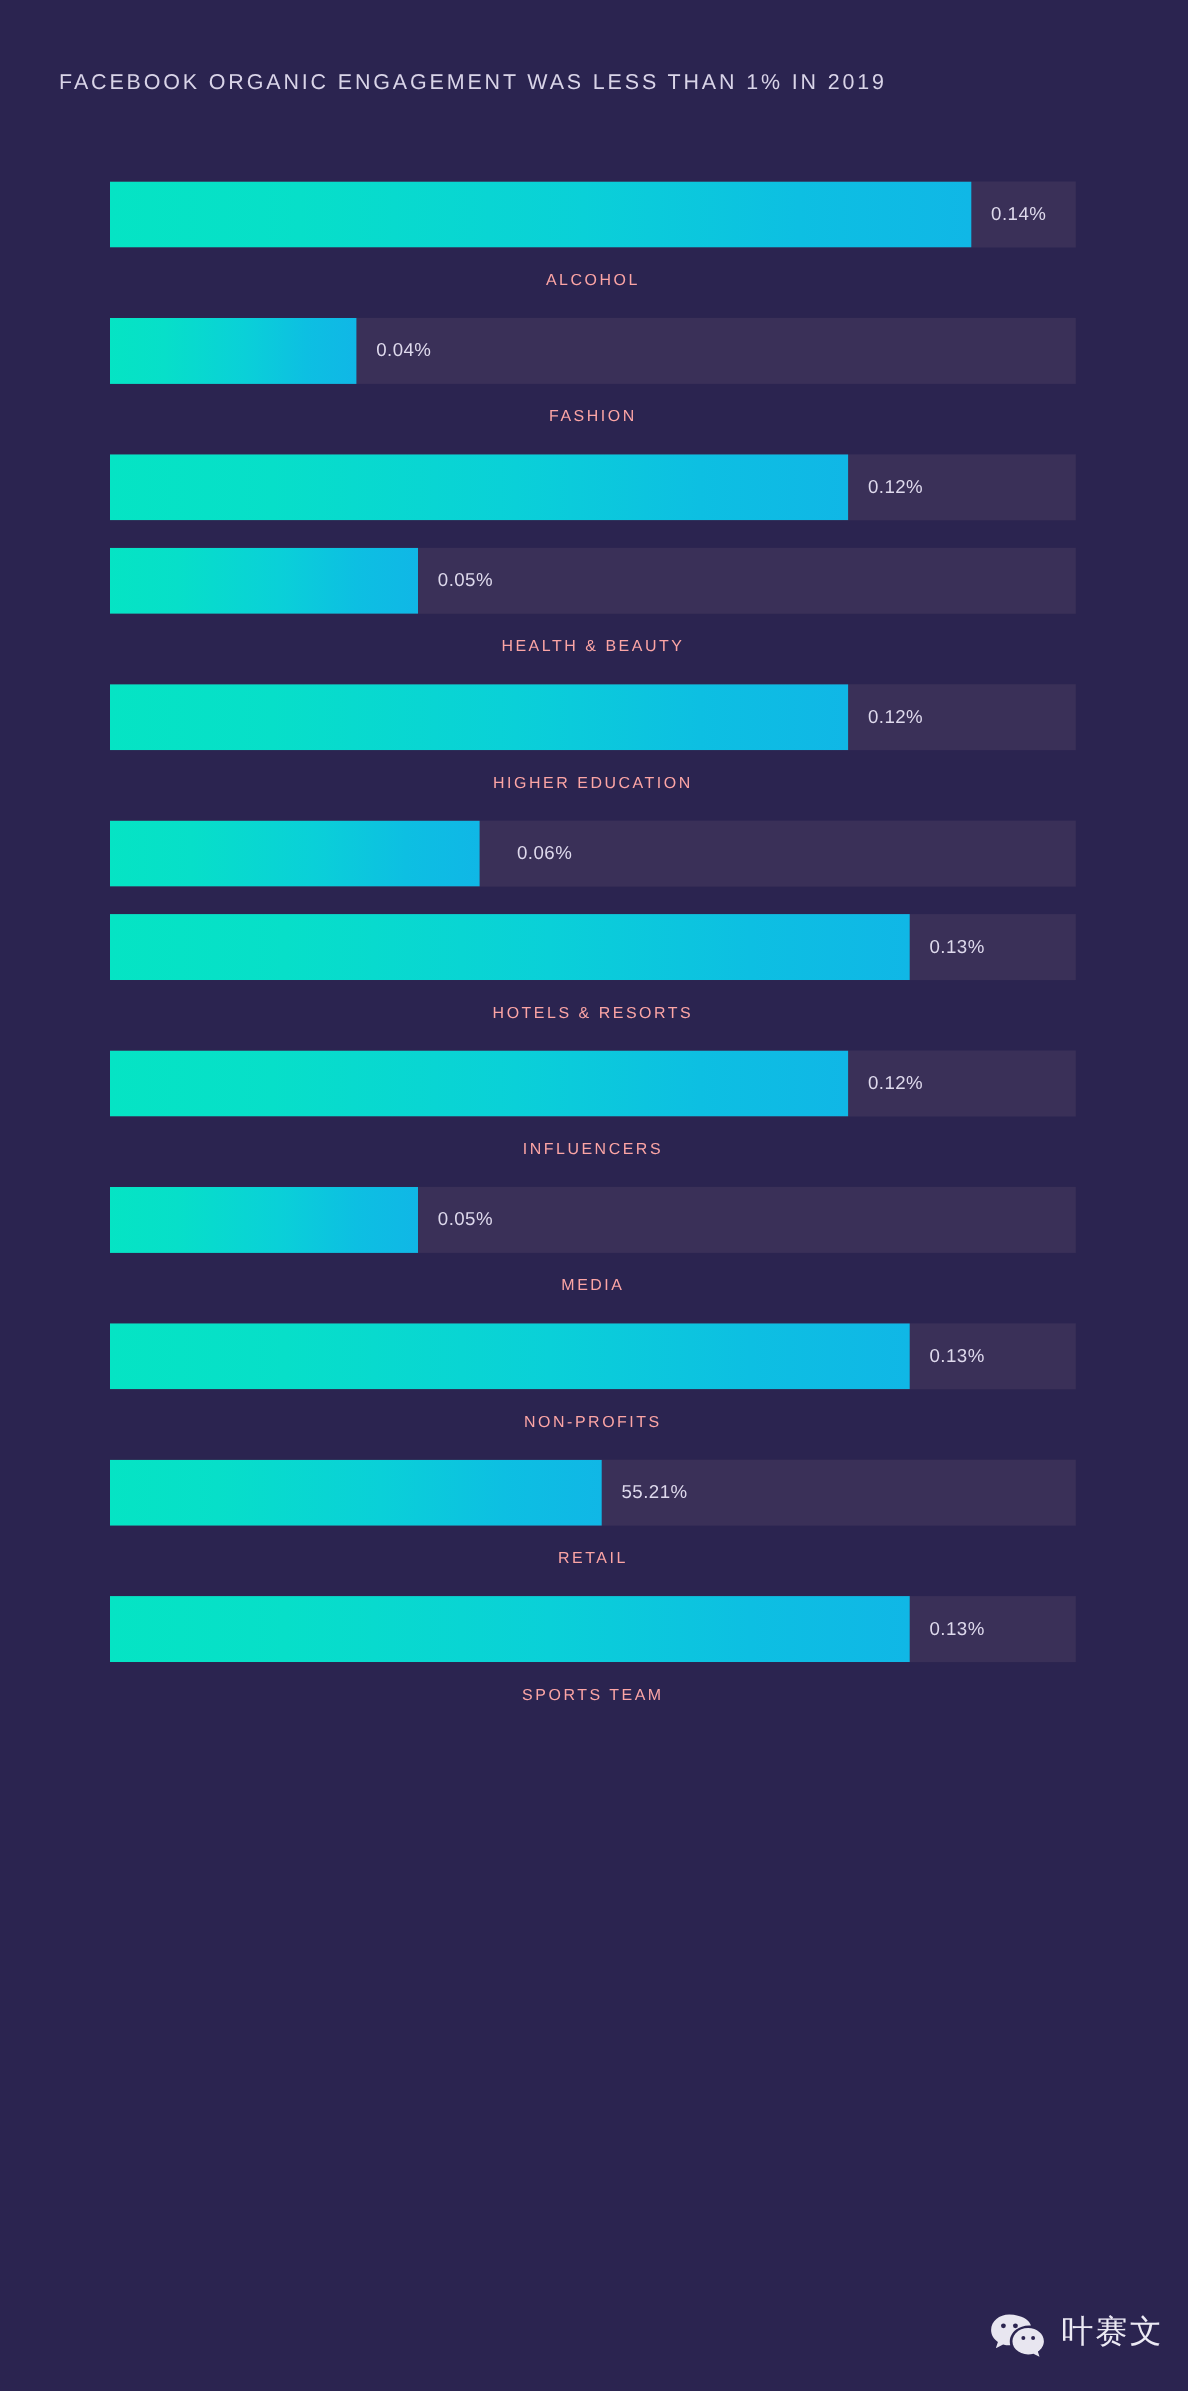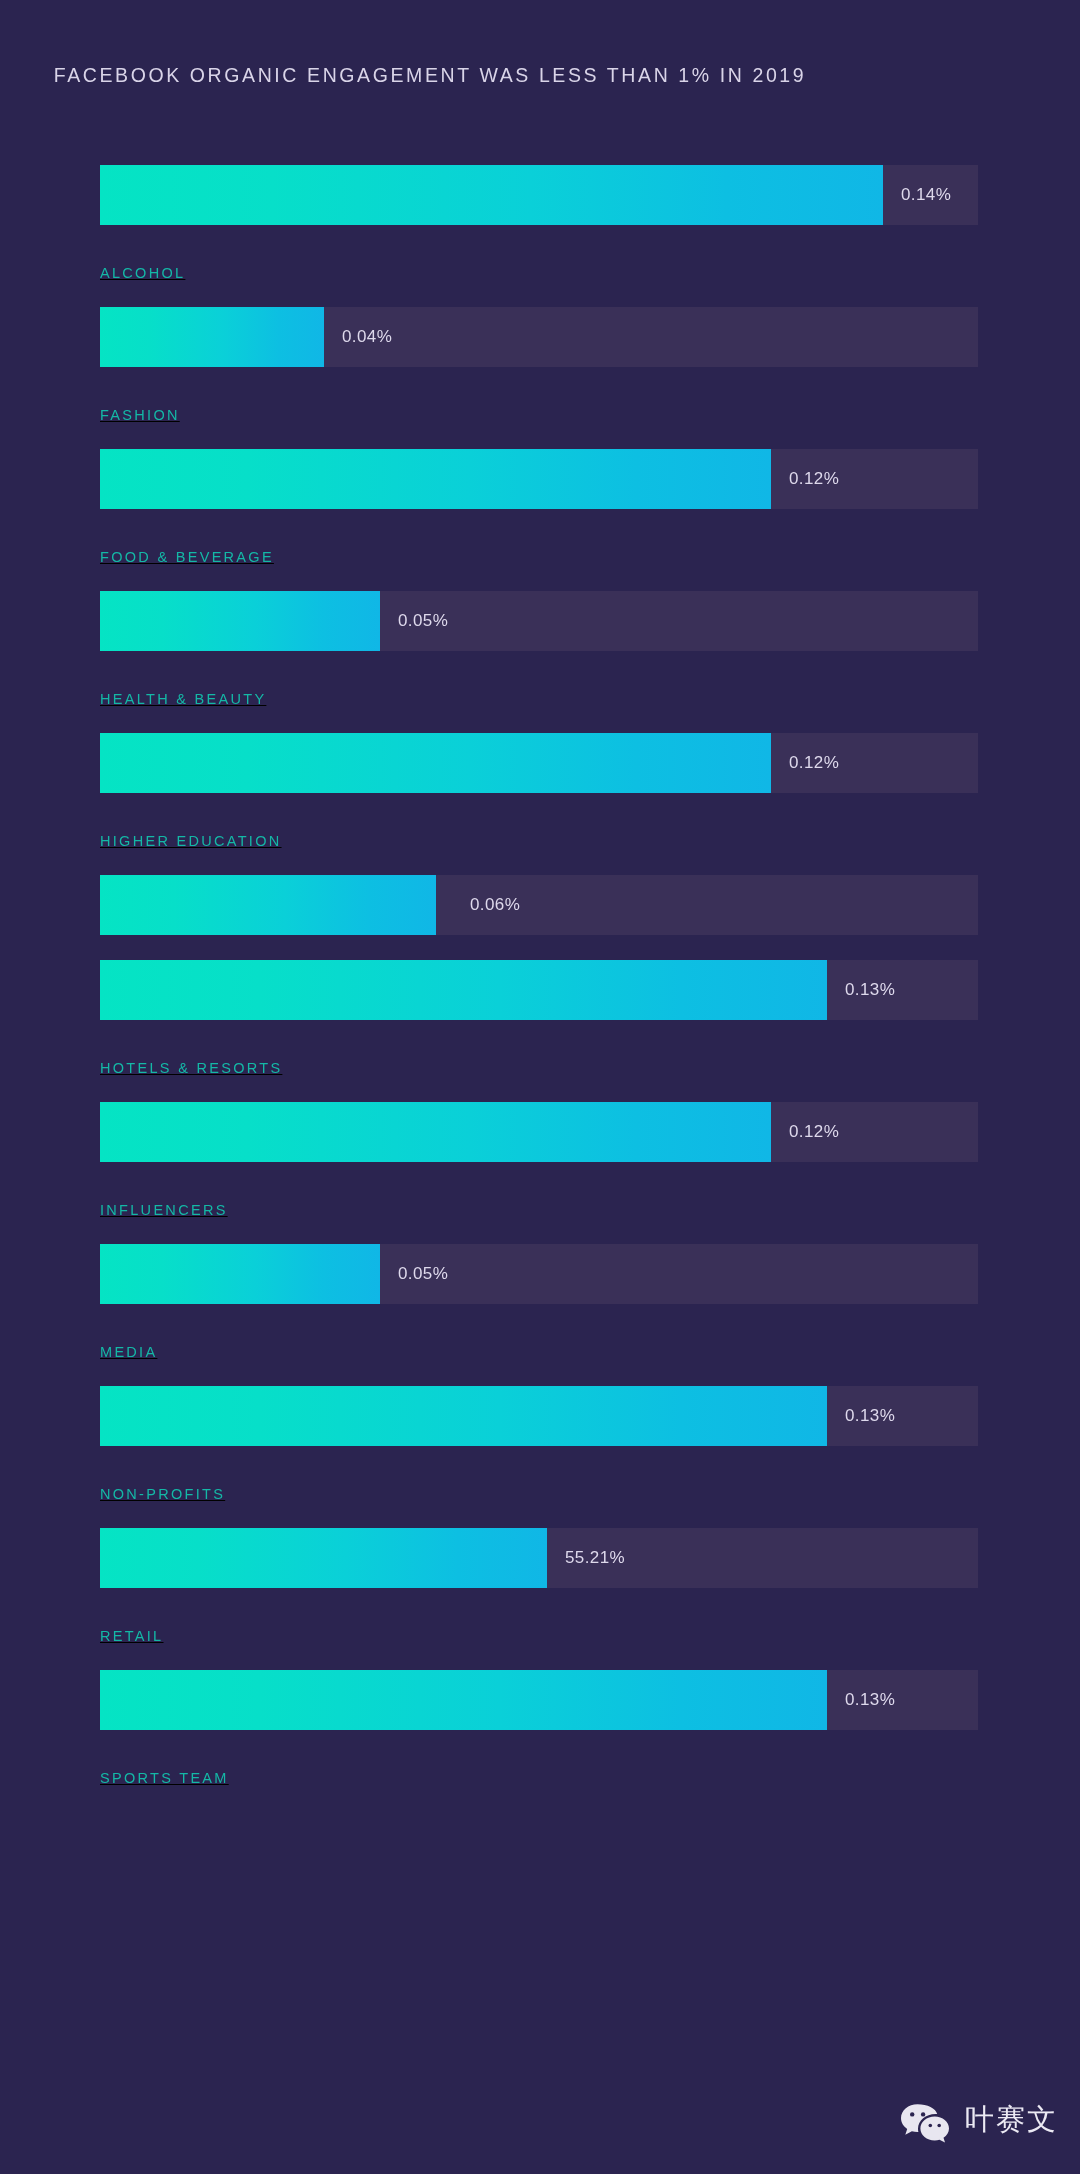--- a/index.html
+++ b/index.html
@@ -45,21 +45,20 @@
     position: absolute;
     top: 165px;
     left: 100px;
     width: 878px;
   }
 
   .bar-row {
     position: relative;
     width: 878px;
     margin-bottom: 25px;
-    text-decoration: underline;
   }
 
   .bar-track {
     position: relative;
     width: 878px;
     height: 60px;
     background: #3a3058;
     overflow: hidden;
   }
 
@@ -77,27 +76,28 @@
     height: 60px;
     line-height: 60px;
     color: #ded9ec;
     font-size: 17px;
     letter-spacing: 0.4px;
     white-space: nowrap;
     z-index: 3;
   }
 
   .bar-label {
-    margin-top: 39px;
-    color: #14b8a6;
+    margin-top: 21px;
+    color: #fca5a5;
     font-size: 14.5px;
     letter-spacing: 2.3px;
     text-transform: uppercase;
     line-height: 18px;
     white-space: nowrap;
+    text-align: center;
   }
 
   
   .brand {
     position: absolute;
     right: 22px;
     bottom: 28px;
     display: flex;
     gap: 14px;
   }
@@ -136,21 +136,20 @@
           <div class="bar-fill" style="width: 224px;"></div>
           <div class="bar-value" style="left: 242px;">0.04%</div>
         </div>
         <div class="bar-label">FASHION</div>
       </div>
       <div class="bar-row">
         <div class="bar-track">
           <div class="bar-fill" style="width: 671px;"></div>
           <div class="bar-value" style="left: 689px;">0.12%</div>
         </div>
-        <div class="bar-label">FOOD &amp; BEVERAGE</div>
       </div>
       <div class="bar-row">
         <div class="bar-track">
           <div class="bar-fill" style="width: 280px;"></div>
           <div class="bar-value" style="left: 298px;">0.05%</div>
         </div>
         <div class="bar-label">HEALTH &amp; BEAUTY</div>
       </div>
       <div class="bar-row">
         <div class="bar-track">

